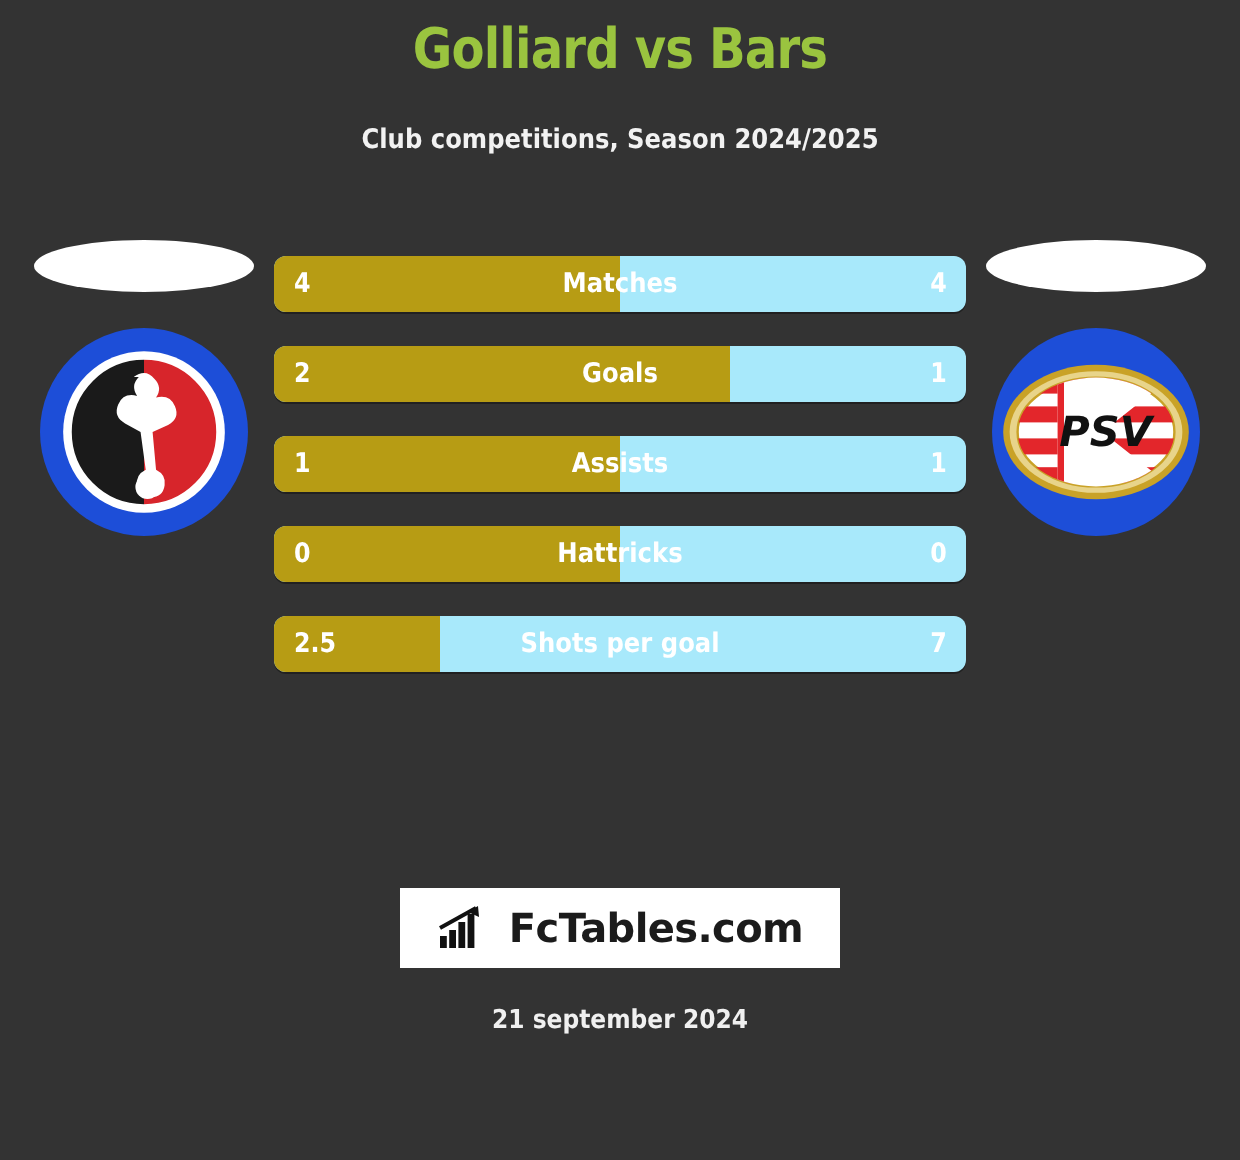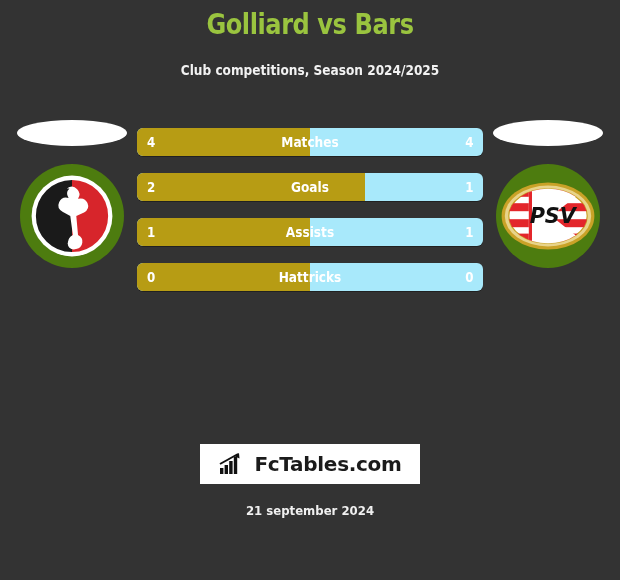--- a/index.html
+++ b/index.html
@@ -61,21 +61,21 @@
     height: 26px;
     margin: 0 auto;
     background: #ffffff;
     border-radius: 55px / 13px;
   }
 
   .badge-wrap {
     width: 104px;
     height: 104px;
     margin: 18px auto 0;
-    background: #4d7c0f;
+    background: #1d4ed8;
     border-radius: 50%;
     display: flex;
     align-items: center;
     justify-content: center;
   }
   .badge-wrap.oval {
     border-radius: 50%;
   }
 
   
@@ -234,20 +234,26 @@
     </div>
 
     <div class="bar-row">
       <div class="bar-fill-home" style="width:50%"></div>
       <div class="val val-home">0</div>
       <div class="label">Hattricks</div>
       <div class="val val-away">0</div>
     </div>
 
 
+    <div class="bar-row">
+      <div class="bar-fill-home" style="width:24%"></div>
+      <div class="val val-home">2.5</div>
+      <div class="label">Shots per goal</div>
+      <div class="val val-away">7</div>
+    </div>
 
 
   </div>
 
   <div class="logo-box">
     <svg width="24" height="24" viewBox="0 0 24 24">
       <rect x="2" y="16" width="3.4" height="6" fill="#111111"></rect>
       <rect x="6.6" y="13" width="3.4" height="9" fill="#111111"></rect>
       <rect x="11.2" y="9" width="3.4" height="13" fill="#111111"></rect>
       <rect x="15.8" y="5" width="3.4" height="17" fill="#111111"></rect>

